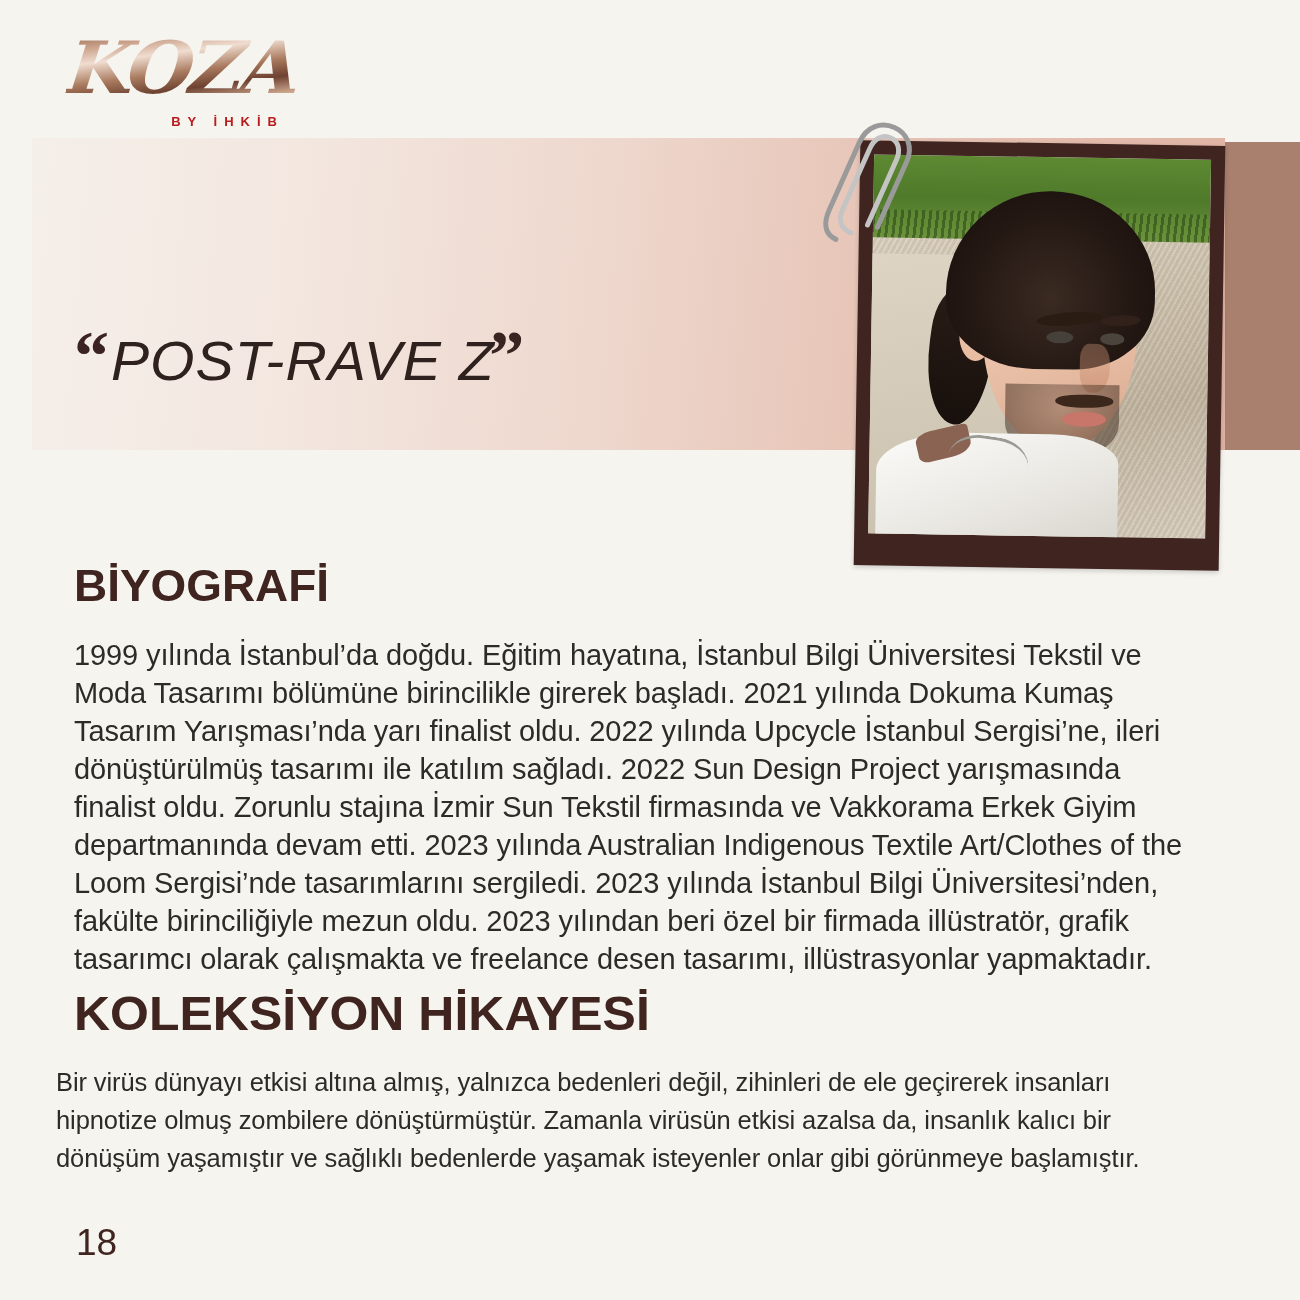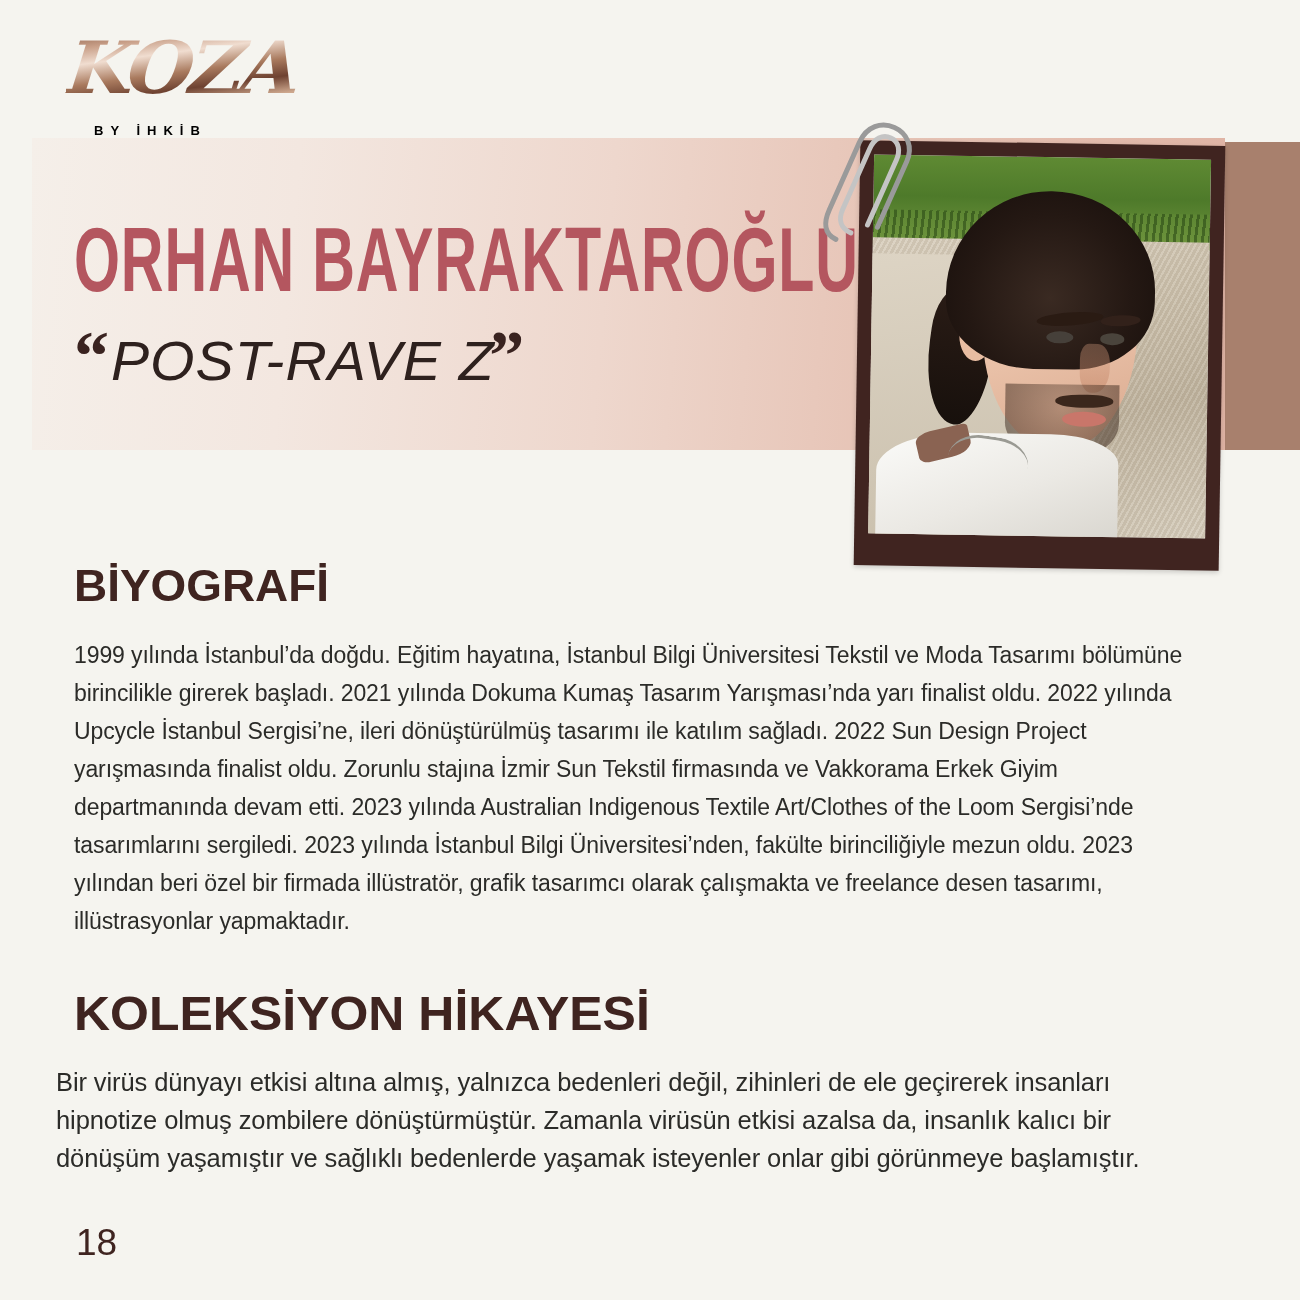--- a/index.html
+++ b/index.html
@@ -30,24 +30,24 @@
     -webkit-text-fill-color:transparent;
     transform:skewX(-6deg) scaleX(1.06);
     transform-origin:left top;
     display:block;
     white-space:nowrap;
   }
   .logo-sub{
     font-family:"Liberation Sans", sans-serif;
     font-size:13px;
     letter-spacing:7px;
-    color:#000000;
-    font-weight:700;
-    text-align:left;
-    margin-top:17px;
+    color:#b91c1c;
+    font-weight:700;
+    text-align:right;
+    margin-top:8px;
     width:190px;
     margin-left:22px;
   }
 
   
   #banner-band{
     position:absolute;left:32px;top:138px;width:1193px;height:312px;
     background:linear-gradient(95deg,#f5efe9 0%,#f3e7e0 22%,#eed7cd 48%,#e6c3b5 72%,#dfb3a4 100%);
   }
   #right-block{
@@ -160,21 +160,21 @@
     font-family:"Liberation Sans", sans-serif;
     font-weight:700;
     color:#3f2420;
     letter-spacing:0px;
   }
   #bio-heading{position:absolute;left:74px;top:560px;font-size:45px;line-height:52px;
      transform:scaleX(1.02);transform-origin:left center;}
   #bio-text{
     position:absolute;left:74px;top:636px;width:1128px;
     font-family:"Liberation Sans", sans-serif;
-    font-size:23px;line-height:38px;color:#2b2b28;letter-spacing:-.1px;
+    font-size:29px;line-height:38px;color:#2b2b28;letter-spacing:-.1px;
   }
   #collection-heading{position:absolute;left:74px;top:985px;font-size:49px;line-height:56px;
      transform:scaleX(1.02);transform-origin:left center;}
   #collection-text{
     position:absolute;left:56px;top:1063px;width:1135px;
     font-family:Liberation Sans, sans-serif;
     font-size:25.5px;line-height:38px;color:#2b2b28;letter-spacing:-.1px;
   }
 
   
@@ -190,23 +190,20 @@
 <div id="page">
 
   <div id="logo-block">
     <span class="logo-word">KOZA</span>
     <div class="logo-sub">BY İHKİB</div>
   </div>
 
   <div id="banner-band"></div>
   <div id="right-block"></div>
 
-  <div id="name-wrap">
-    <div id="designer-name">ORHAN BAYRAKTAROĞLU</div>
-  </div>
 
   <div id="collection-wrap">
     <span class="q-open">“</span>
     <span id="collection-title">POST-RAVE Z</span>
     <span class="q-close">”</span>
   </div>
 
   <div id="photo-frame">
     <div id="photo-inner">
       <div class="ph-sky"></div>

